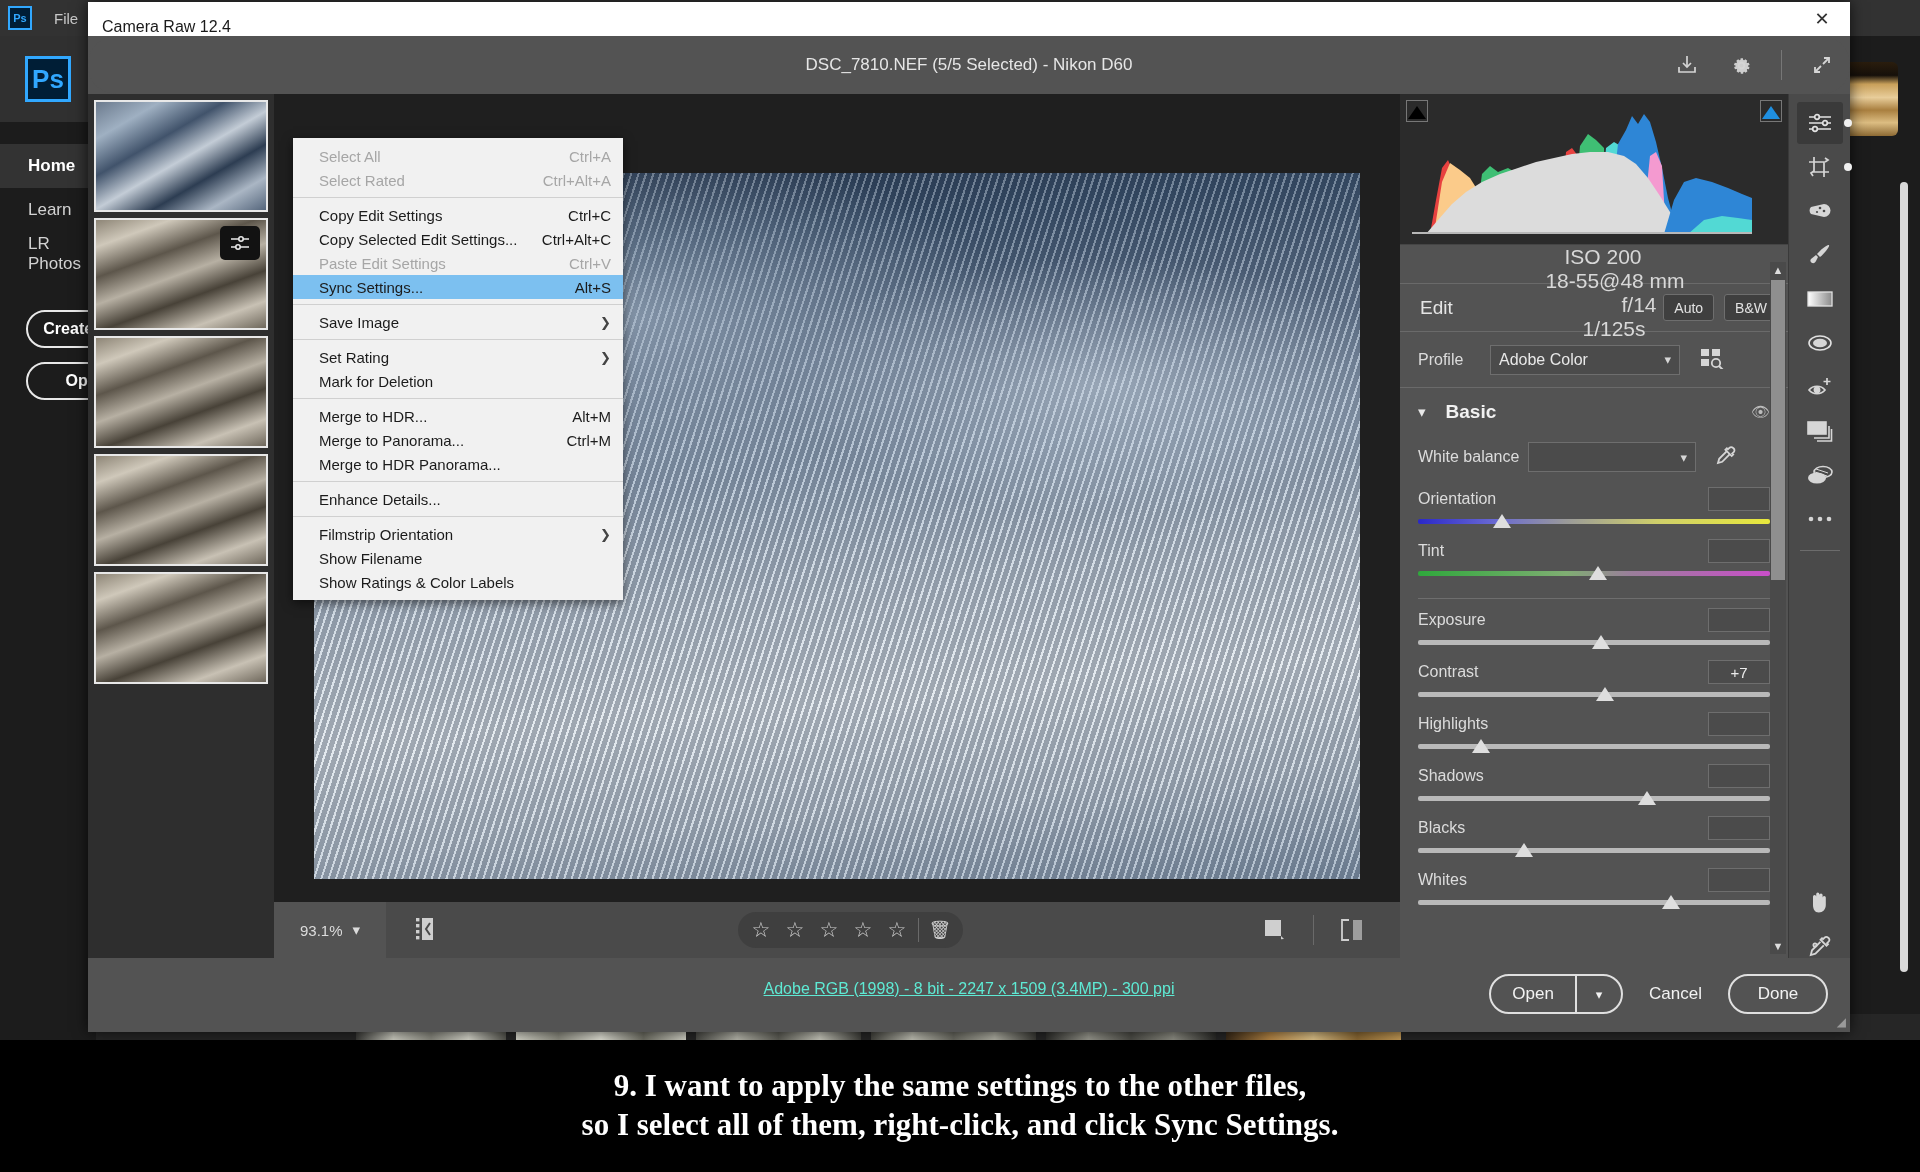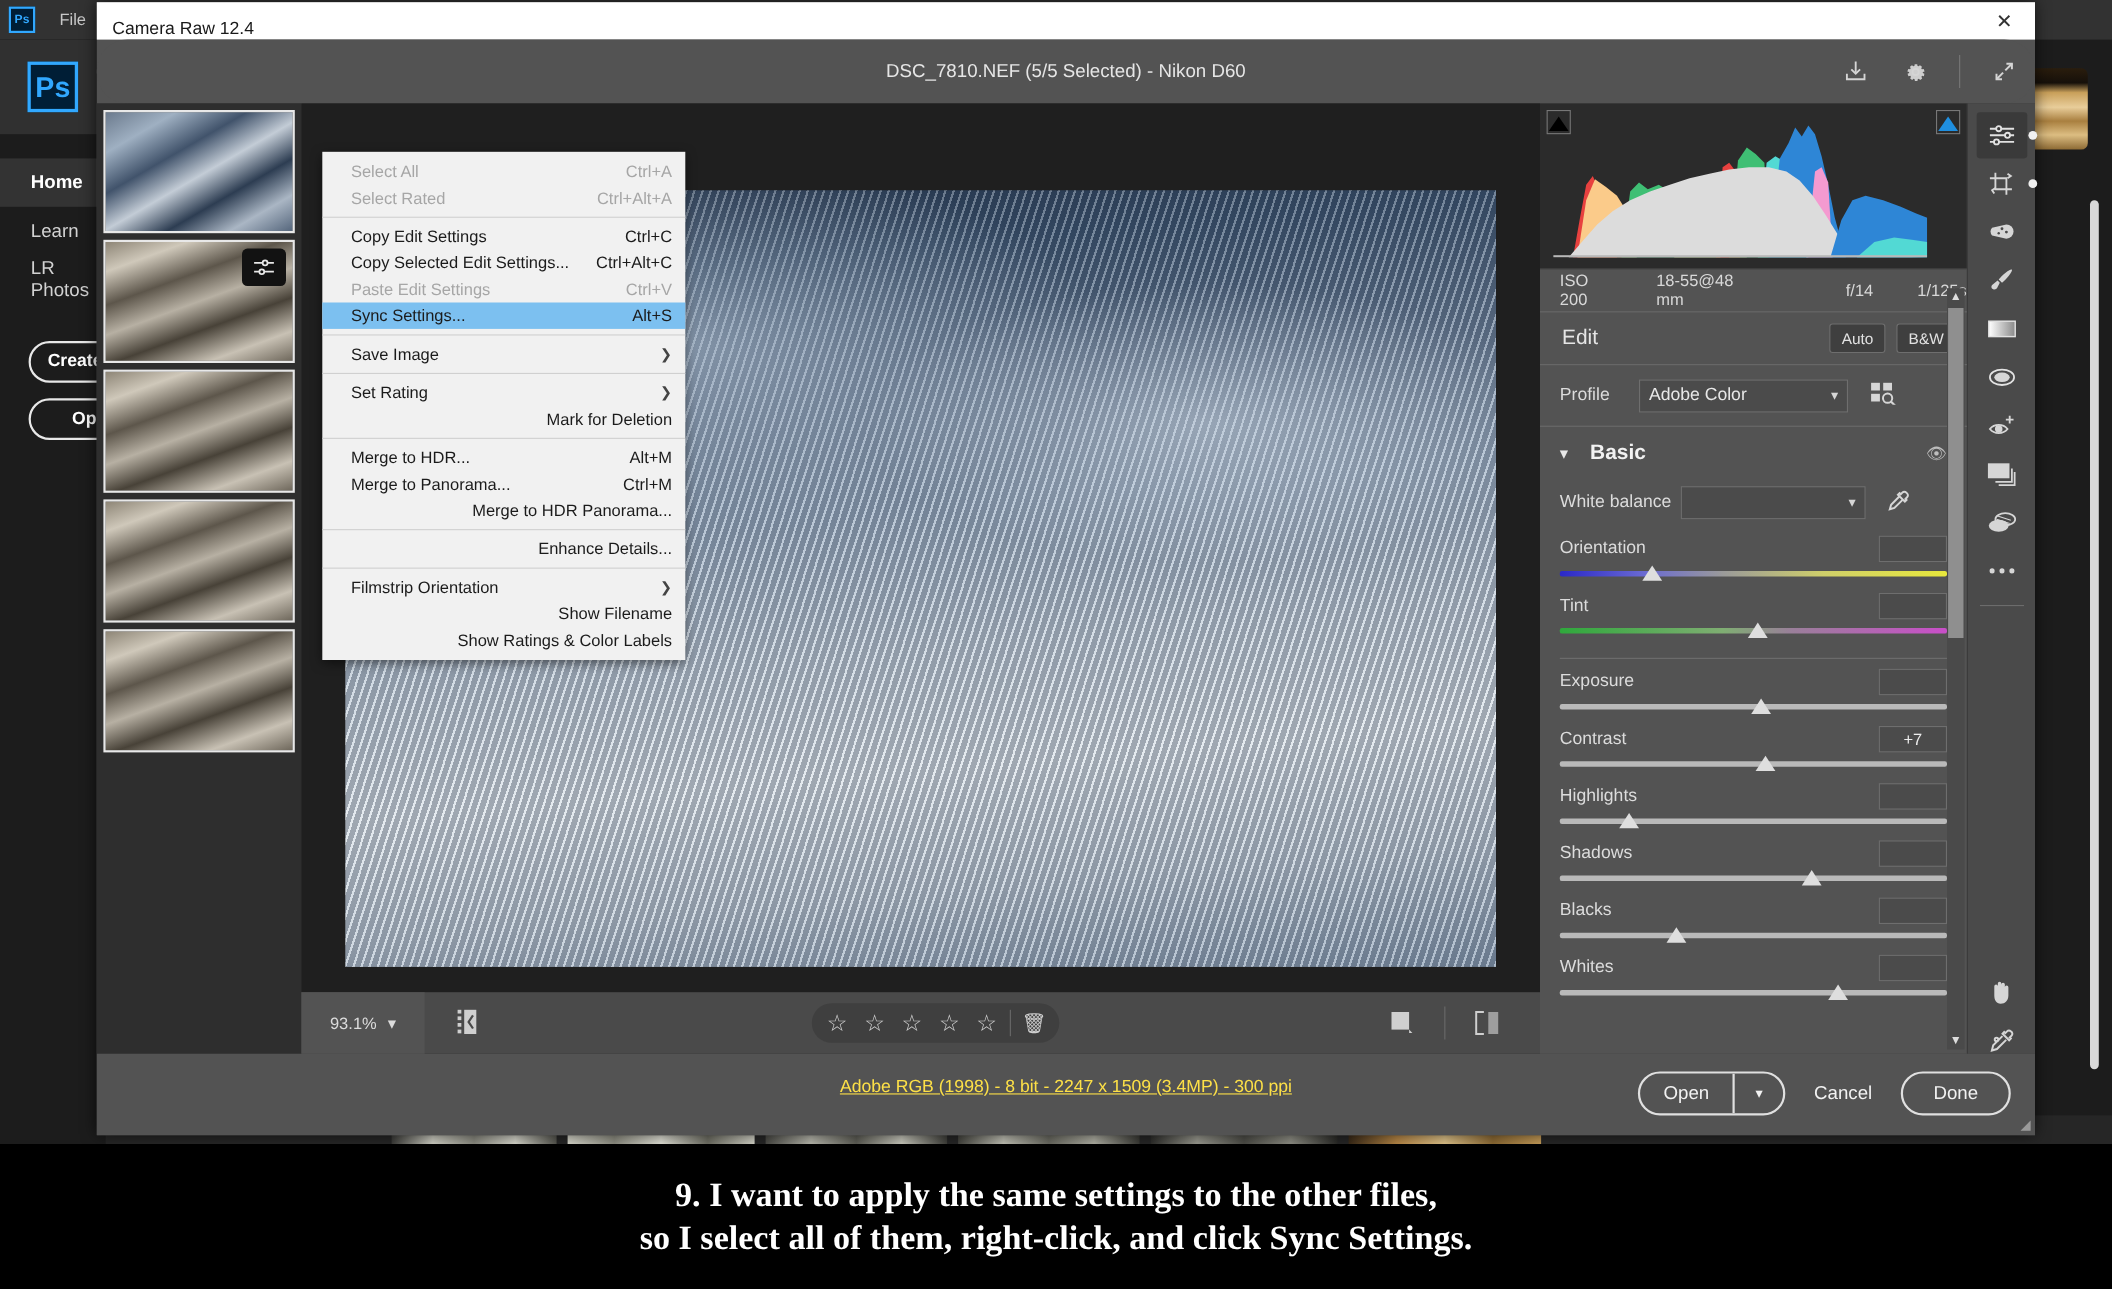--- a/index.html
+++ b/index.html
@@ -76,22 +76,22 @@
   
   .editpanel { width:388px; background:#535353; position:relative; }
   .hist { height:150px; background:#2b2b2b; position:relative; padding:10px 12px; }
   .hist-clip-l, .hist-clip-r { position:absolute; top:6px; width:22px; height:22px; border:1px solid #777; }
   .hist-clip-l { left:6px; }
   .hist-clip-r { right:6px; }
   .clip-tri { width:0;height:0;border-left:9px solid transparent;border-right:9px solid transparent;border-bottom:13px solid #000; margin:5px auto 0 auto; }
   .clip-tri.blue { border-bottom-color:#1f8fe0; }
   .hist-canvas { position:absolute; left:12px; right:12px; top:14px; height:126px; }
 
-  .exif { height:40px; display:flex; align-items:center; color:#d8d8d8; font-size:15px;
-     border-bottom:1px solid #6a6a6a; border-top:1px solid #454545; }
+  .exif { height:40px; display:flex; align-items:center; color:#d8d8d8; font-size:21px;
+     border-bottom:1px solid #6a6a6a; border-top:1px solid #454545;flex-direction:column; }
   .exif span { }
   .exif .e1{ margin-left:18px; } .exif .e2{ margin-left:42px; } .exif .e3{ margin-left:90px; } .exif .e4{ margin-left:40px; }
 
   .edit-head { height:48px; display:flex; align-items:center; border-bottom:1px solid #6a6a6a; }
   .edit-head .lbl { color:#e5e5e5; font-size:19px; font-weight:normal; margin-left:20px; }
   .edit-head .spacer { flex:1; }
   .mini-btn { height:27px; padding:0 10px; background:#3f3f3f; border:1px solid #6e6e6e; color:#e2e2e2;
      font-size:14px; display:flex; align-items:center; border-radius:3px; margin-right:10px; }
 
   .profile-row { height:56px; display:flex; align-items:center; border-bottom:1px solid #6a6a6a; }
@@ -126,21 +126,21 @@
   .ps-thumb { position:absolute; left:1px; right:1px; top:18px; height:300px; background:#8f8f8f; }
 
   
   .toolrail { width:62px; background:#4a4a4a; border-left:1px solid #3a3a3a; padding-top:6px; }
   .tool { width:46px; height:42px; margin:2px auto; display:flex; align-items:center; justify-content:center; color:#d6d6d6; position:relative; }
   .tool.active { background:#3a3a3a; border-radius:3px; }
   .tool-sep { width:40px; height:1px; background:#6c6c6c; margin:10px auto; }
   .dot-ind { position:absolute; right:-9px; top:17px; width:8px; height:8px; border-radius:50%; background:#f0f0f0; }
 
   .bottombar { position:absolute; left:0; bottom:0; width:100%; height:74px; background:#535353; }
-  .bottombar .info { position:absolute; left:0; right:0; top:22px; text-align:center; color:#fde047; font-size:16px; text-decoration:underline; }
+  .bottombar .info { position:absolute; left:0; right:0; top:22px; text-align:center; color:#5eead4; font-size:16px; text-decoration:underline; }
   .btn-row { position:absolute; right:22px; top:16px; display:flex; align-items:center; gap:20px; }
   .pill { height:40px; border:2px solid #e0e0e0; border-radius:20px; color:#f2f2f2; font-size:17px;
      display:flex; align-items:center; justify-content:center; }
   .open-group { display:flex; height:40px; border:2px solid #e0e0e0; border-radius:20px; overflow:hidden; }
   .open-group .lbl { width:84px; display:flex; align-items:center; justify-content:center; color:#f2f2f2; font-size:17px; }
   .open-group .sep { width:2px; background:#e0e0e0; }
   .open-group .chev { width:44px; display:flex; align-items:center; justify-content:center; color:#f2f2f2; font-size:13px; }
   .cancel { color:#f2f2f2; font-size:17px; padding:0 6px; }
   .done { width:100px; }
   .tb-row { position:absolute; left:186px; bottom:74px; width:1126px; height:56px; background:#4a4a4a; display:flex; align-items:center; }
@@ -148,21 +148,21 @@
      color:#dcdcdc; font-size:15px; }
   .tb-icon { width:48px; display:flex; align-items:center; justify-content:center; color:#cfcfcf; }
   .rating-pill { height:36px; background:#3f3f3f; border-radius:18px; display:flex; align-items:center; padding:0 6px; }
   .rating-pill .star { width:34px; text-align:center; color:#cfcfcf; font-size:21px; }
   .rating-pill .vsep { width:1px; height:24px; background:#6a6a6a; margin:0 4px; }
   .rating-pill .trash { width:34px; text-align:center; color:#cfcfcf; font-size:18px; }
 
   
   .ctxmenu { position:absolute; left:205px; top:136px; width:330px; background:#f1f1f1;
      box-shadow:0 3px 10px rgba(0,0,0,.55); padding:6px 0; z-index:60; }
-  .ctx-item { height:24px; display:flex; align-items:center; padding:0 12px 0 26px; color:#1b1b1b; font-size:15px; position:relative;justify-content:flex-end; }
+  .ctx-item { height:24px; display:flex; align-items:center; padding:0 12px 0 26px; color:#1b1b1b; font-size:15px; position:relative; }
   .ctx-item.dim { color:#a6a6a6; }
   .ctx-item.hl { background:#7cc0f0; }
   .ctx-item .acc { margin-left:auto; font-size:15px; }
   .ctx-item .sub { margin-left:auto; font-size:13px; color:#444; }
   .ctx-sep { height:1px; background:#d0d0d0; margin:5px 0; }
 
   
   .caption { position:absolute; left:0; bottom:0; width:1920px; height:132px; background:#000;
      display:flex; flex-direction:column; align-items:center; justify-content:center; }
   .caption .ln { color:#fff; font-size:31px; font-weight:bold; font-family:"Liberation Serif","DejaVu Serif",serif; line-height:1.25; }

